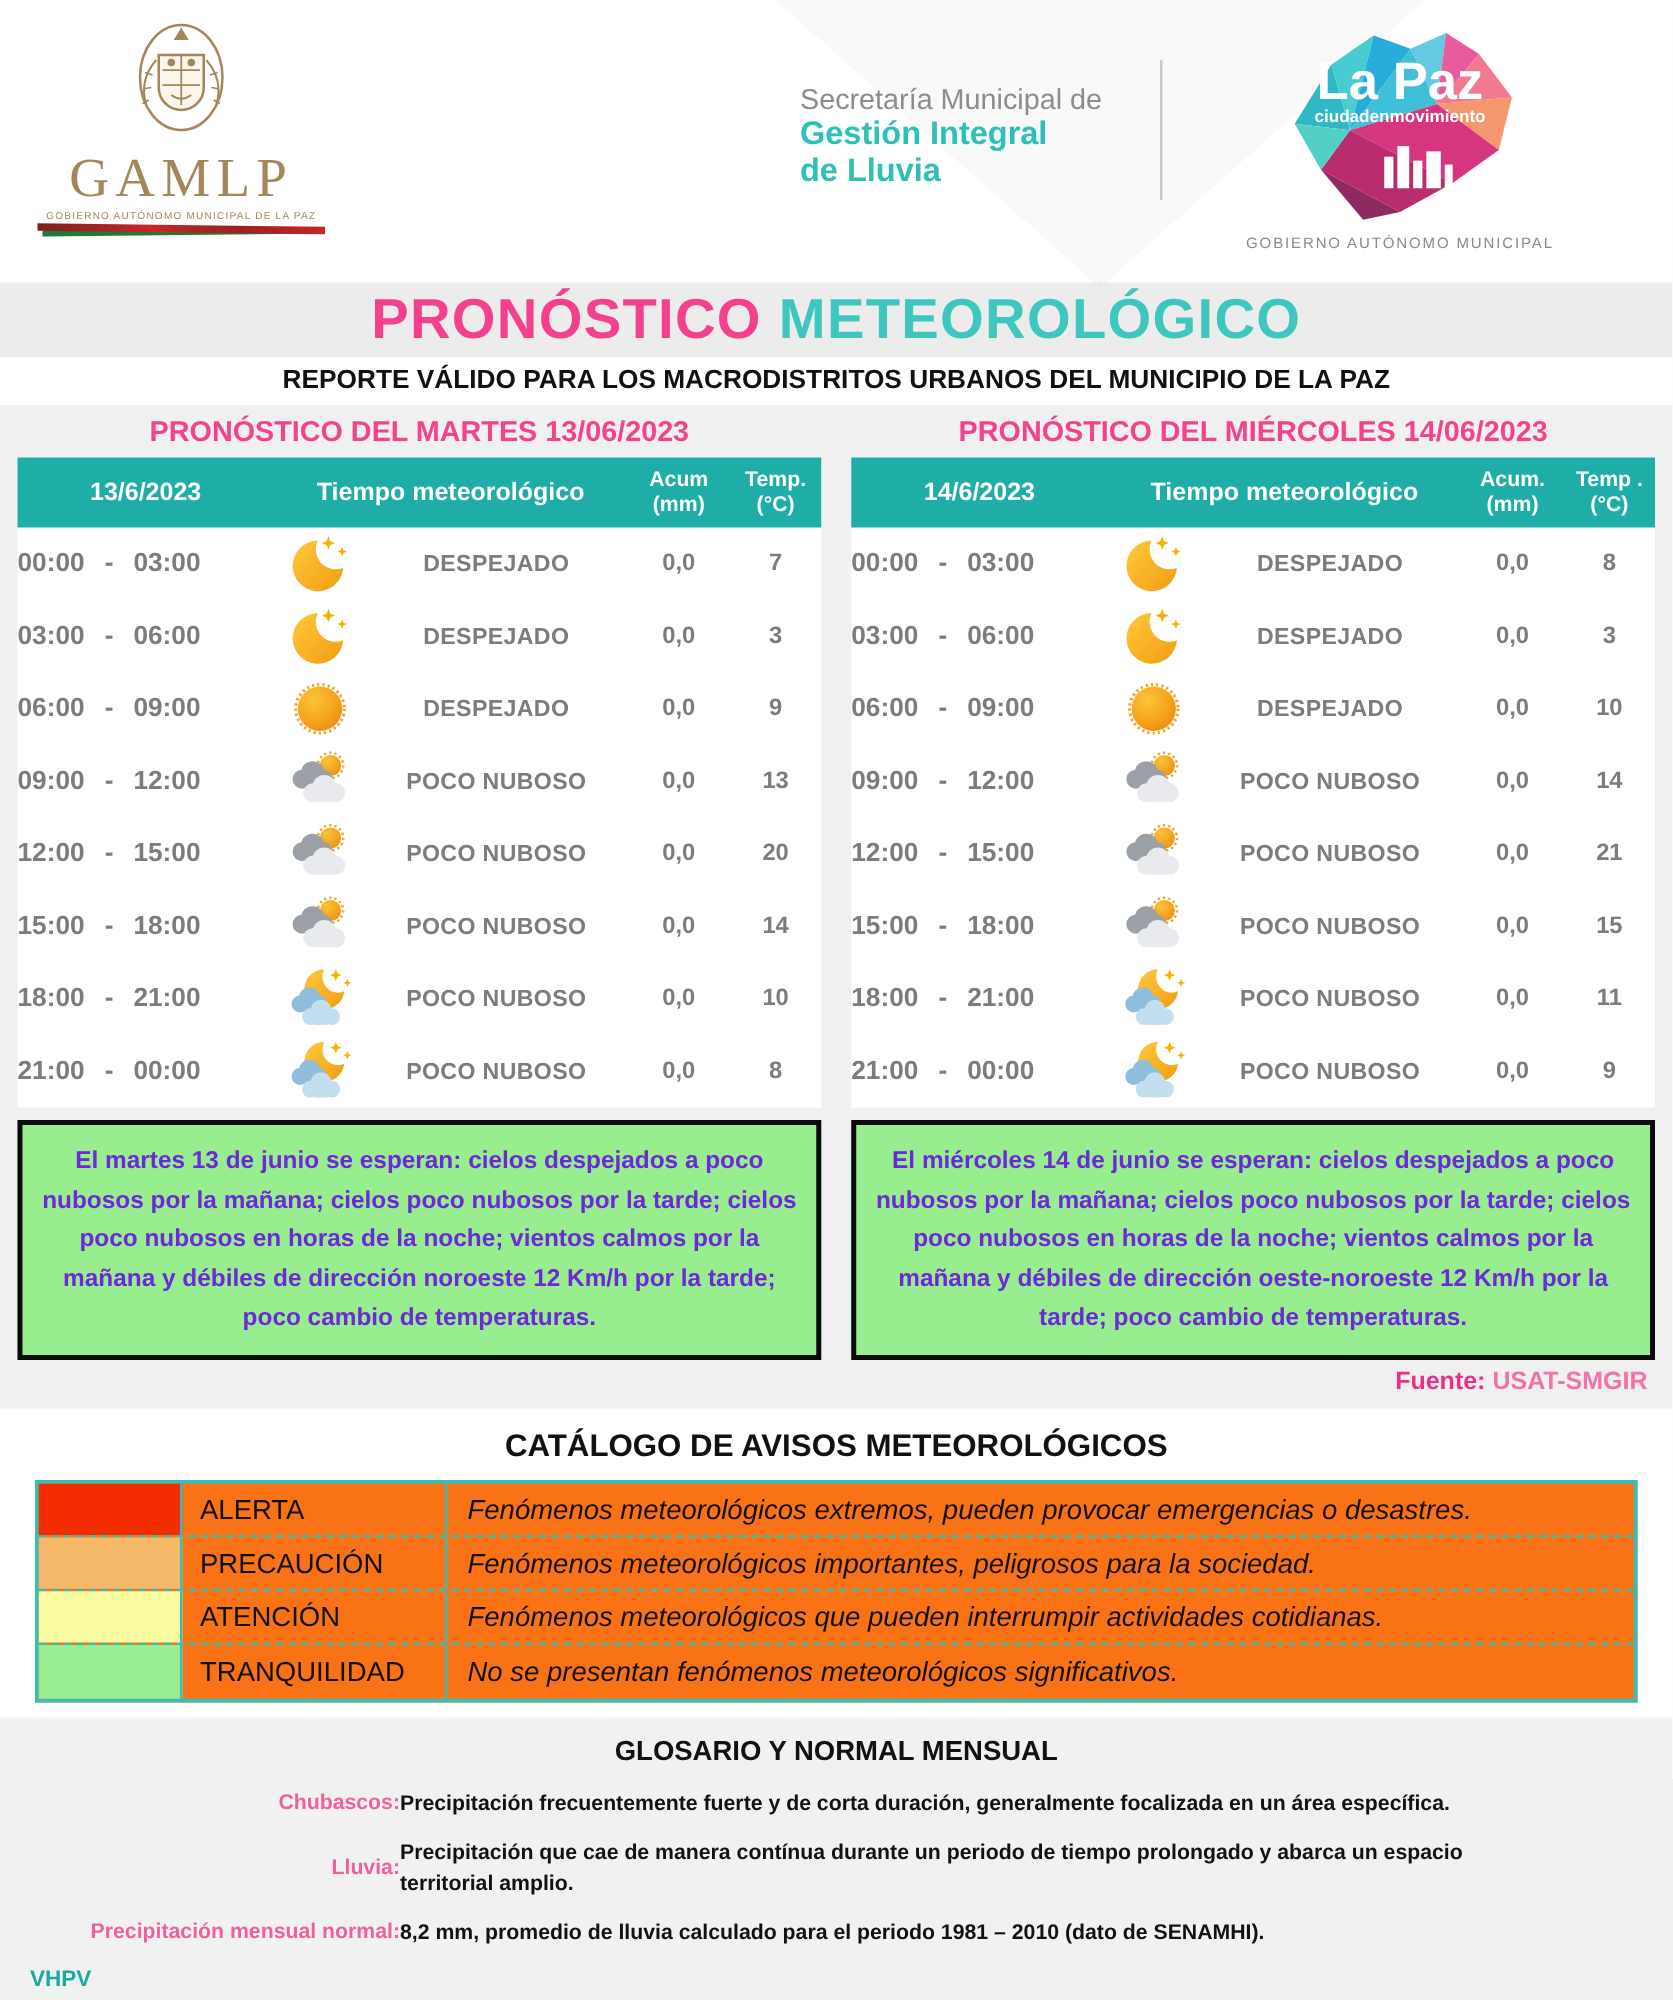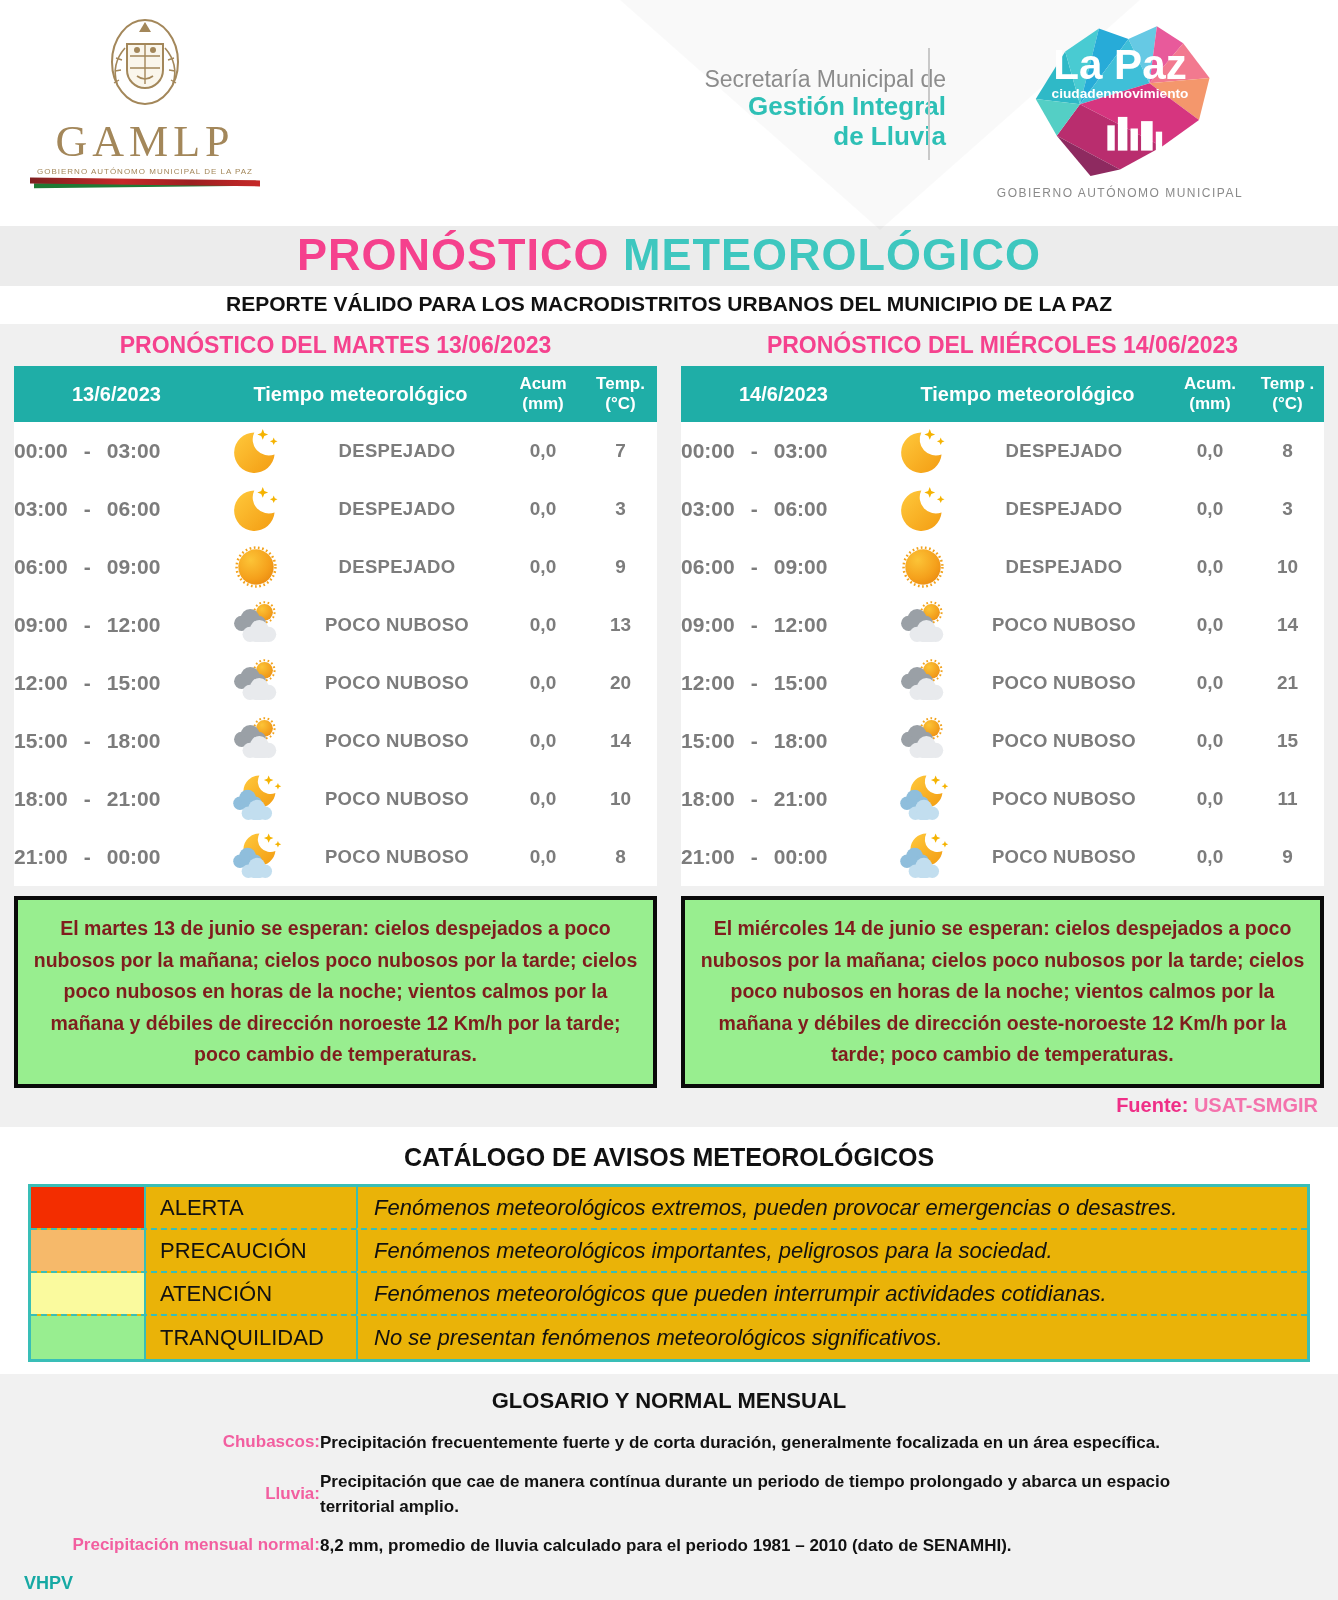--- a/index.html
+++ b/index.html
@@ -12,21 +12,21 @@
 
   
   .header { position:relative; height:226px; padding:10px 30px 0; display:flex; align-items:flex-start; }
   .gamlp { width:230px; text-align:center; margin-top:4px; }
   .gamlp-acronym { font-family:"Liberation Serif", serif; font-size:44px; letter-spacing:5px; color:#a3875a; margin-top:2px; }
   .gamlp-caption { font-size:8px; letter-spacing:1px; color:#a3875a; margin-top:0; white-space:nowrap; }
   .gamlp-ribbon { position:relative; height:10px; margin-top:3px; }
   .gamlp-ribbon .green { position:absolute; left:4px; right:4px; top:3px; height:5px; background:#1e7a34; transform:skewY(-0.6deg); }
   .gamlp-ribbon .red { position:absolute; left:0; right:0; top:0; height:6px; background:linear-gradient(90deg,#7e1f1f,#c62828 40%,#9c2020 70%,#c62828); transform:skewY(0.7deg); }
 
-  .secretaria { position:absolute; left:676px; top:66px; width:270px; text-align:right; line-height:1.15; }
+  .secretaria { position:absolute; left:640px; top:66px; width:270px; text-align:left; line-height:1.15; }
   .secretaria .l1 { color:#8c8c8c; font-size:23px; }
   .secretaria .l2, .secretaria .l3 { color:#2ec0b6; font-size:26px; font-weight:bold; }
 
   .hdr-divider { position:absolute; left:928px; top:48px; height:112px; width:2px; background:#c9c9c9; }
 
   .lapaz { position:absolute; left:960px; top:20px; width:320px; text-align:center; }
   .lapaz-caption { font-size:12px; letter-spacing:1.5px; color:#8a8a8a; margin-top:4px; white-space:nowrap; }
 
   
   .title-band { height:60px; background:#ececec; text-align:center; line-height:58px; font-size:45px; font-weight:800; letter-spacing:1px; }
@@ -45,30 +45,30 @@
   .thead .wx { font-size:20px; }
   .thead .two { font-size:17px; line-height:1.15; }
   .trow { display:grid; grid-template-columns:205px 73px 1fr 82px 73px; height:58px; align-items:center; color:#7c7c7c; }
   .cell.time { display:flex; justify-content:flex-start; gap:16px; font-size:21px; font-weight:600; }
   .cell.icon { display:flex; justify-content:center; align-items:center; }
   .cell.icon svg { width:54px; height:54px; }
   .cell.cond { text-align:center; font-size:18.5px; font-weight:bold; letter-spacing:0.3px; }
   .cell.num { text-align:center; font-size:19px; font-weight:600; }
 
   .summary { margin-top:10px; border:4px solid #0a0a0a; background:#98ee8f; min-height:192px; display:flex; align-items:center; padding:10px 12px; }
-  .summary p { width:100%; text-align:center; font-size:19.5px; font-weight:bold; color:#7f1d1d; line-height:1.62; }
+  .summary p { width:100%; text-align:center; font-size:19.5px; font-weight:bold; color:#6d28d9; line-height:1.62; }
 
   .fuente { text-align:right; padding:6px 6px 8px; font-size:20px; font-weight:bold; }
   .fuente .flabel { color:#ef2f87; }
   .fuente .fvalue { color:#f472ac; }
 
   
   .catalog { background:#fff; padding:8px 0 12px; }
   .catalog-title { text-align:center; font-size:25px; font-weight:bold; color:#111; margin:8px 0 12px; }
-  .catalog-table { width:1282px; margin:0 auto; border:3px solid #39beb7; background:#eab308; }
+  .catalog-table { width:1282px; margin:0 auto; border:3px solid #39beb7; background:#f97316; }
   .crow { display:grid; grid-template-columns:115px 212px 1fr; min-height:43px; border-bottom:2px dashed #39beb7; }
   .crow:last-child { border-bottom:none; }
   .crow .swatch { border-right:2px solid #39beb7; }
   .crow .level { border-right:2px solid #39beb7; display:flex; align-items:center; padding-left:14px; font-size:22px; color:#111; }
   .crow .desc { display:flex; align-items:center; padding-left:16px; font-size:22px; font-style:italic; color:#111; }
 
   
   .glossary { position:relative; background:#f1f1f1; padding:8px 0 2px; min-height:196px; }
   .glossary-title { text-align:center; font-size:22px; font-weight:bold; color:#111; margin:6px 0 16px; }
   .gentry { display:grid; grid-template-columns:320px 1fr; align-items:center; margin-bottom:13px; position:relative; z-index:1; }

